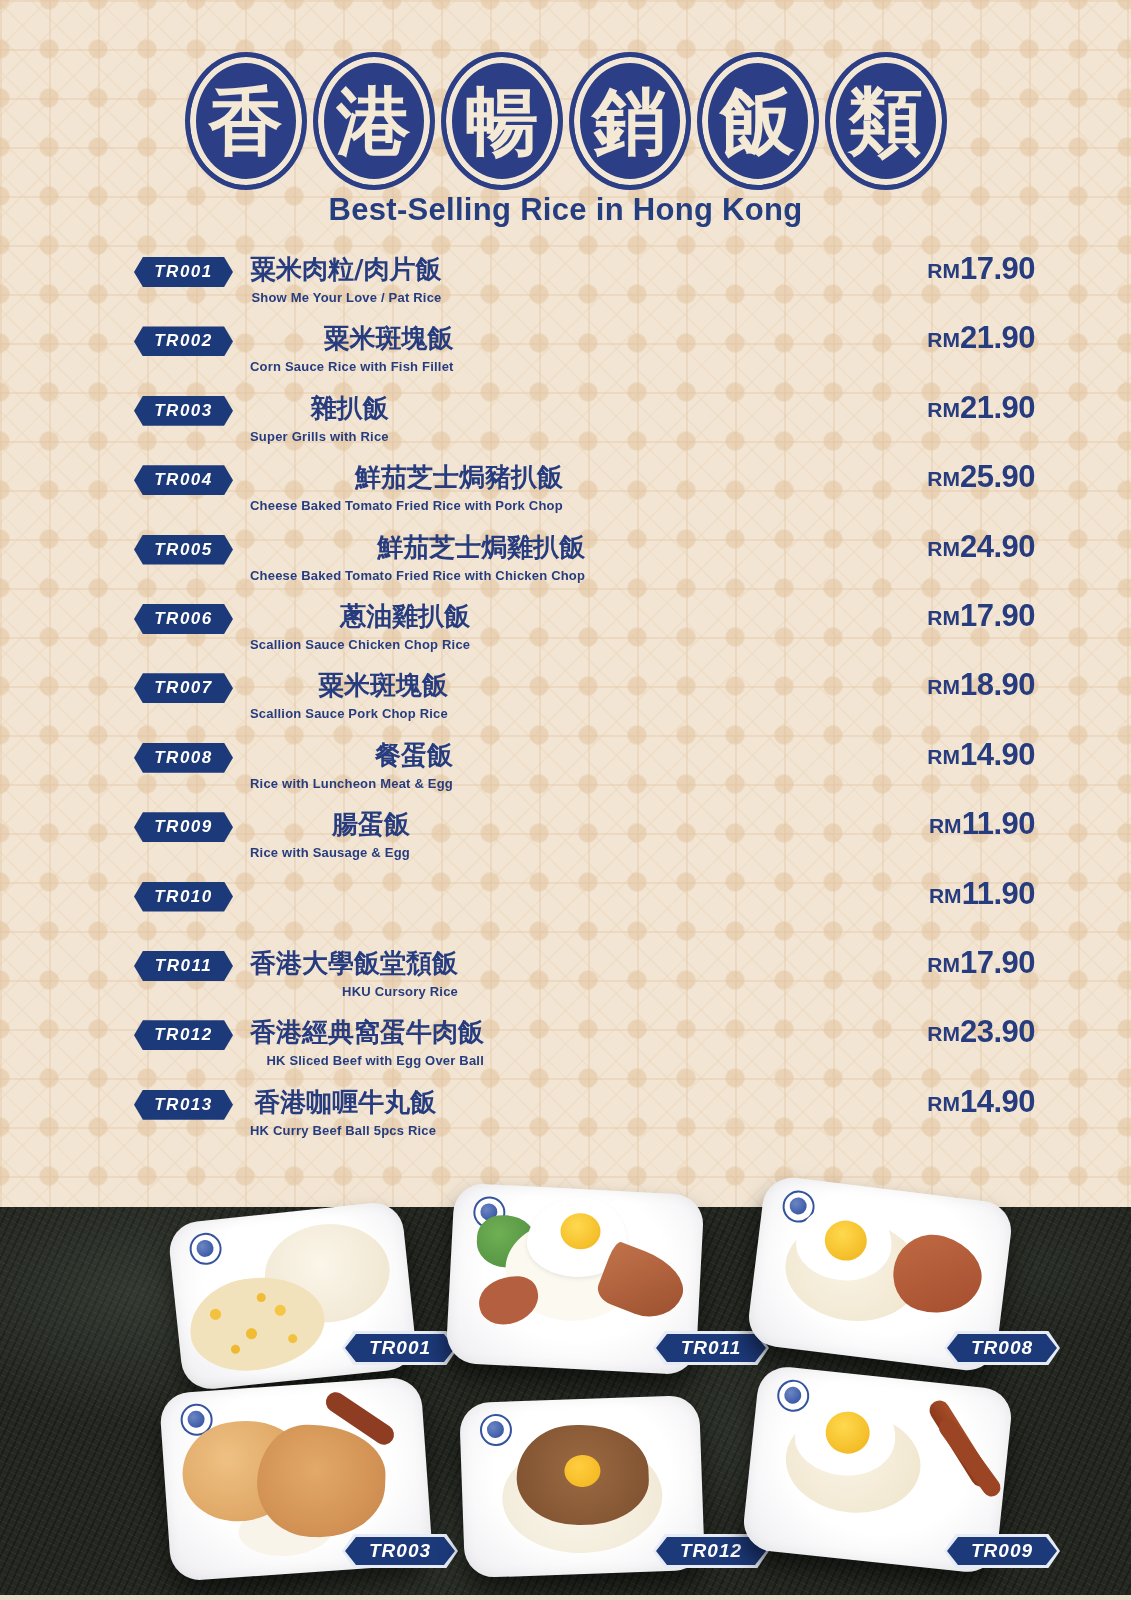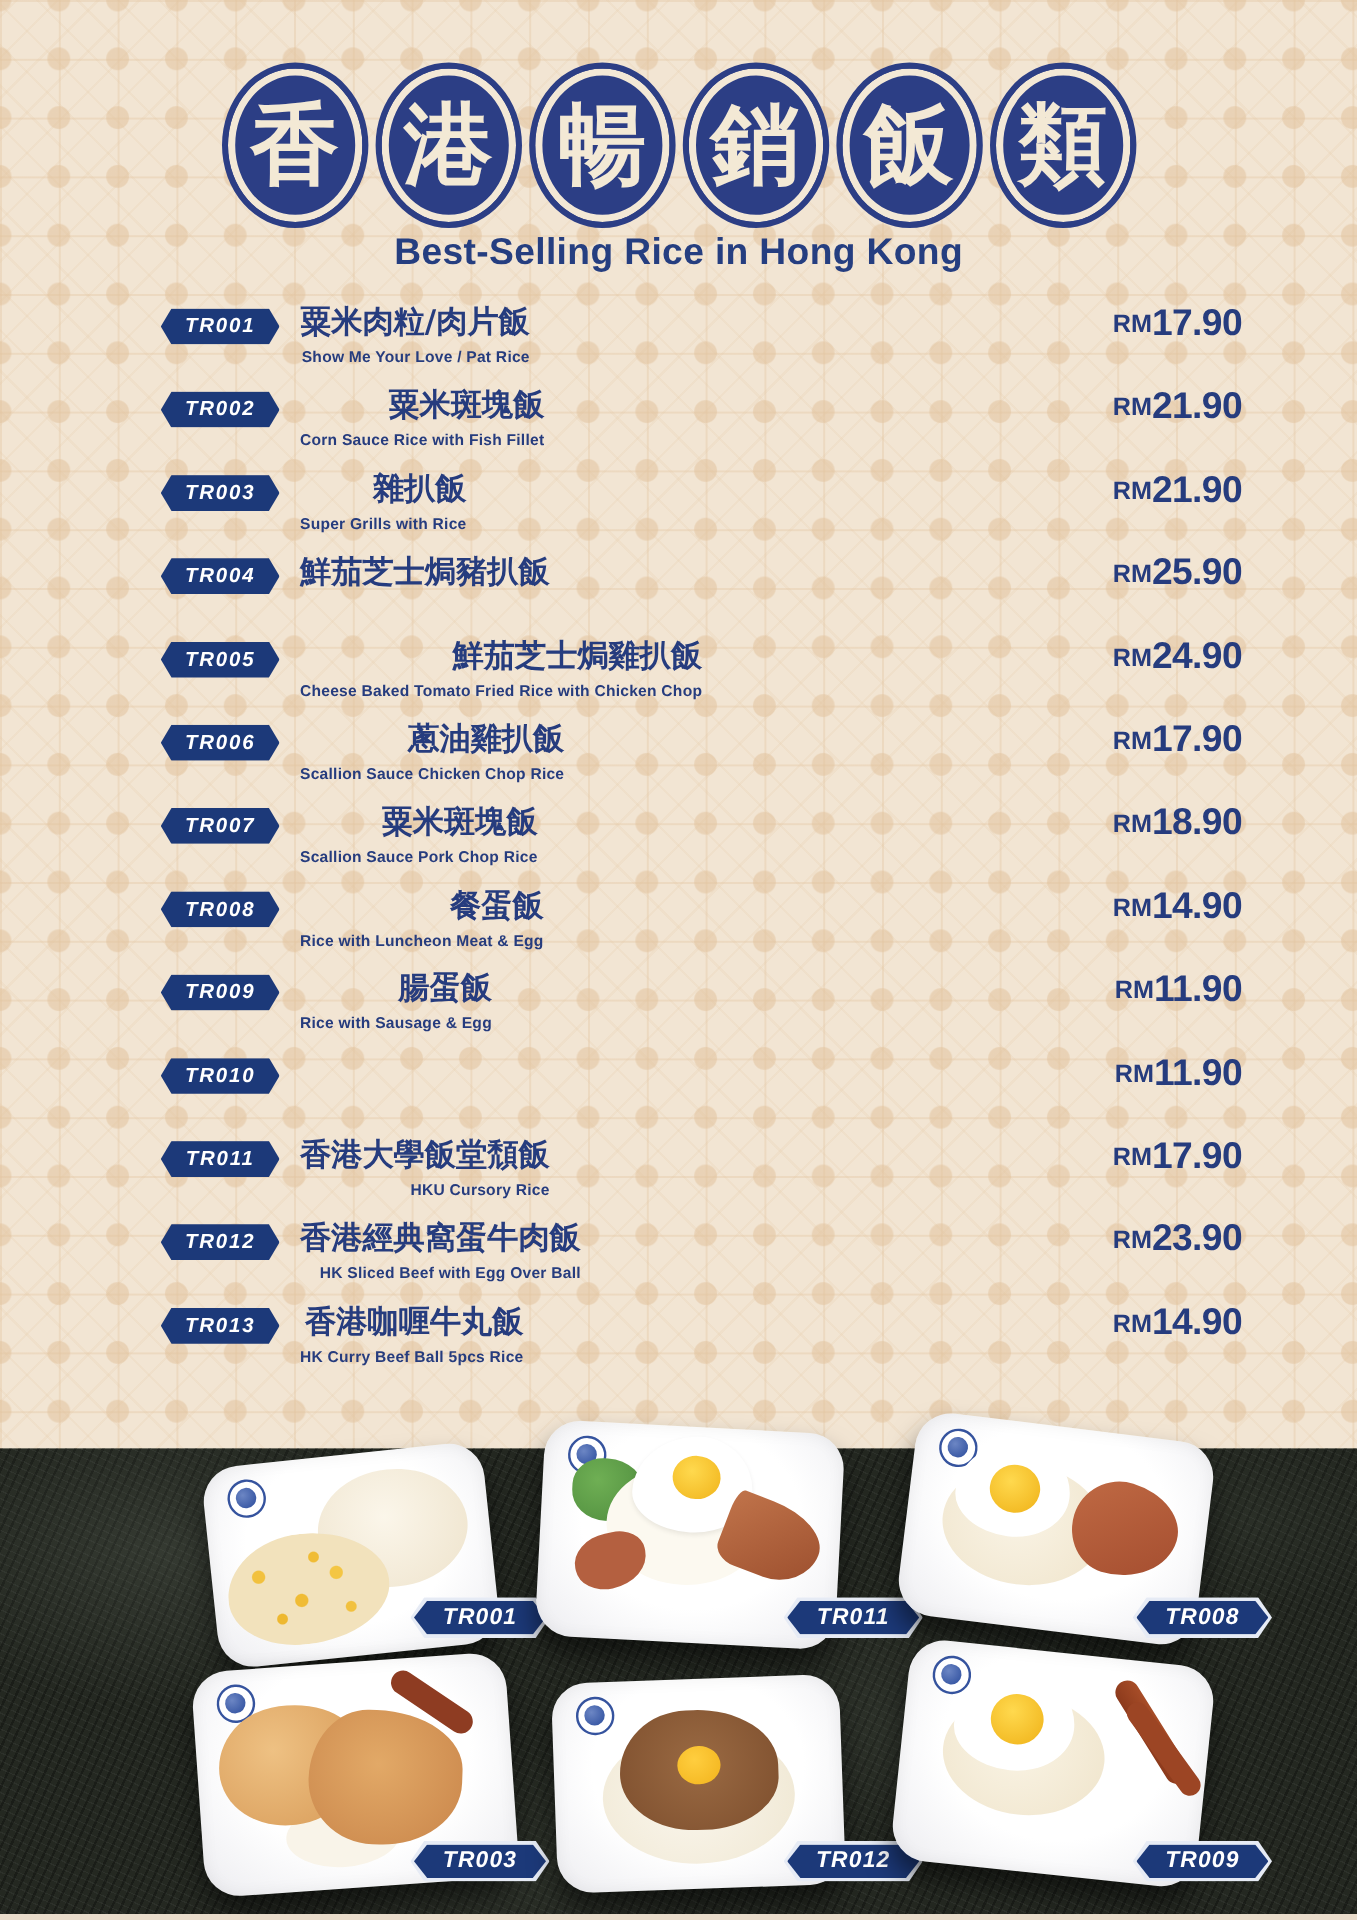--- a/index.html
+++ b/index.html
@@ -228,20 +228,21 @@
           <span class="amount">21.90</span>
     </div>
   </div>
 
   <div class="menu-item">
     <div class="badge">
       <span>TR004</span>
     </div>
     <div class="names">
       <div class="zh">鮮茄芝士焗豬扒飯</div>
+      <div class="en">Cheese Baked Tomato Fried Rice with Pork Chop</div>
     </div>
     <div class="price">
       <span class="rm">RM</span>
           <span class="amount">25.90</span>
     </div>
   </div>
 
   <div class="menu-item">
     <div class="badge">
       <span>TR005</span>

